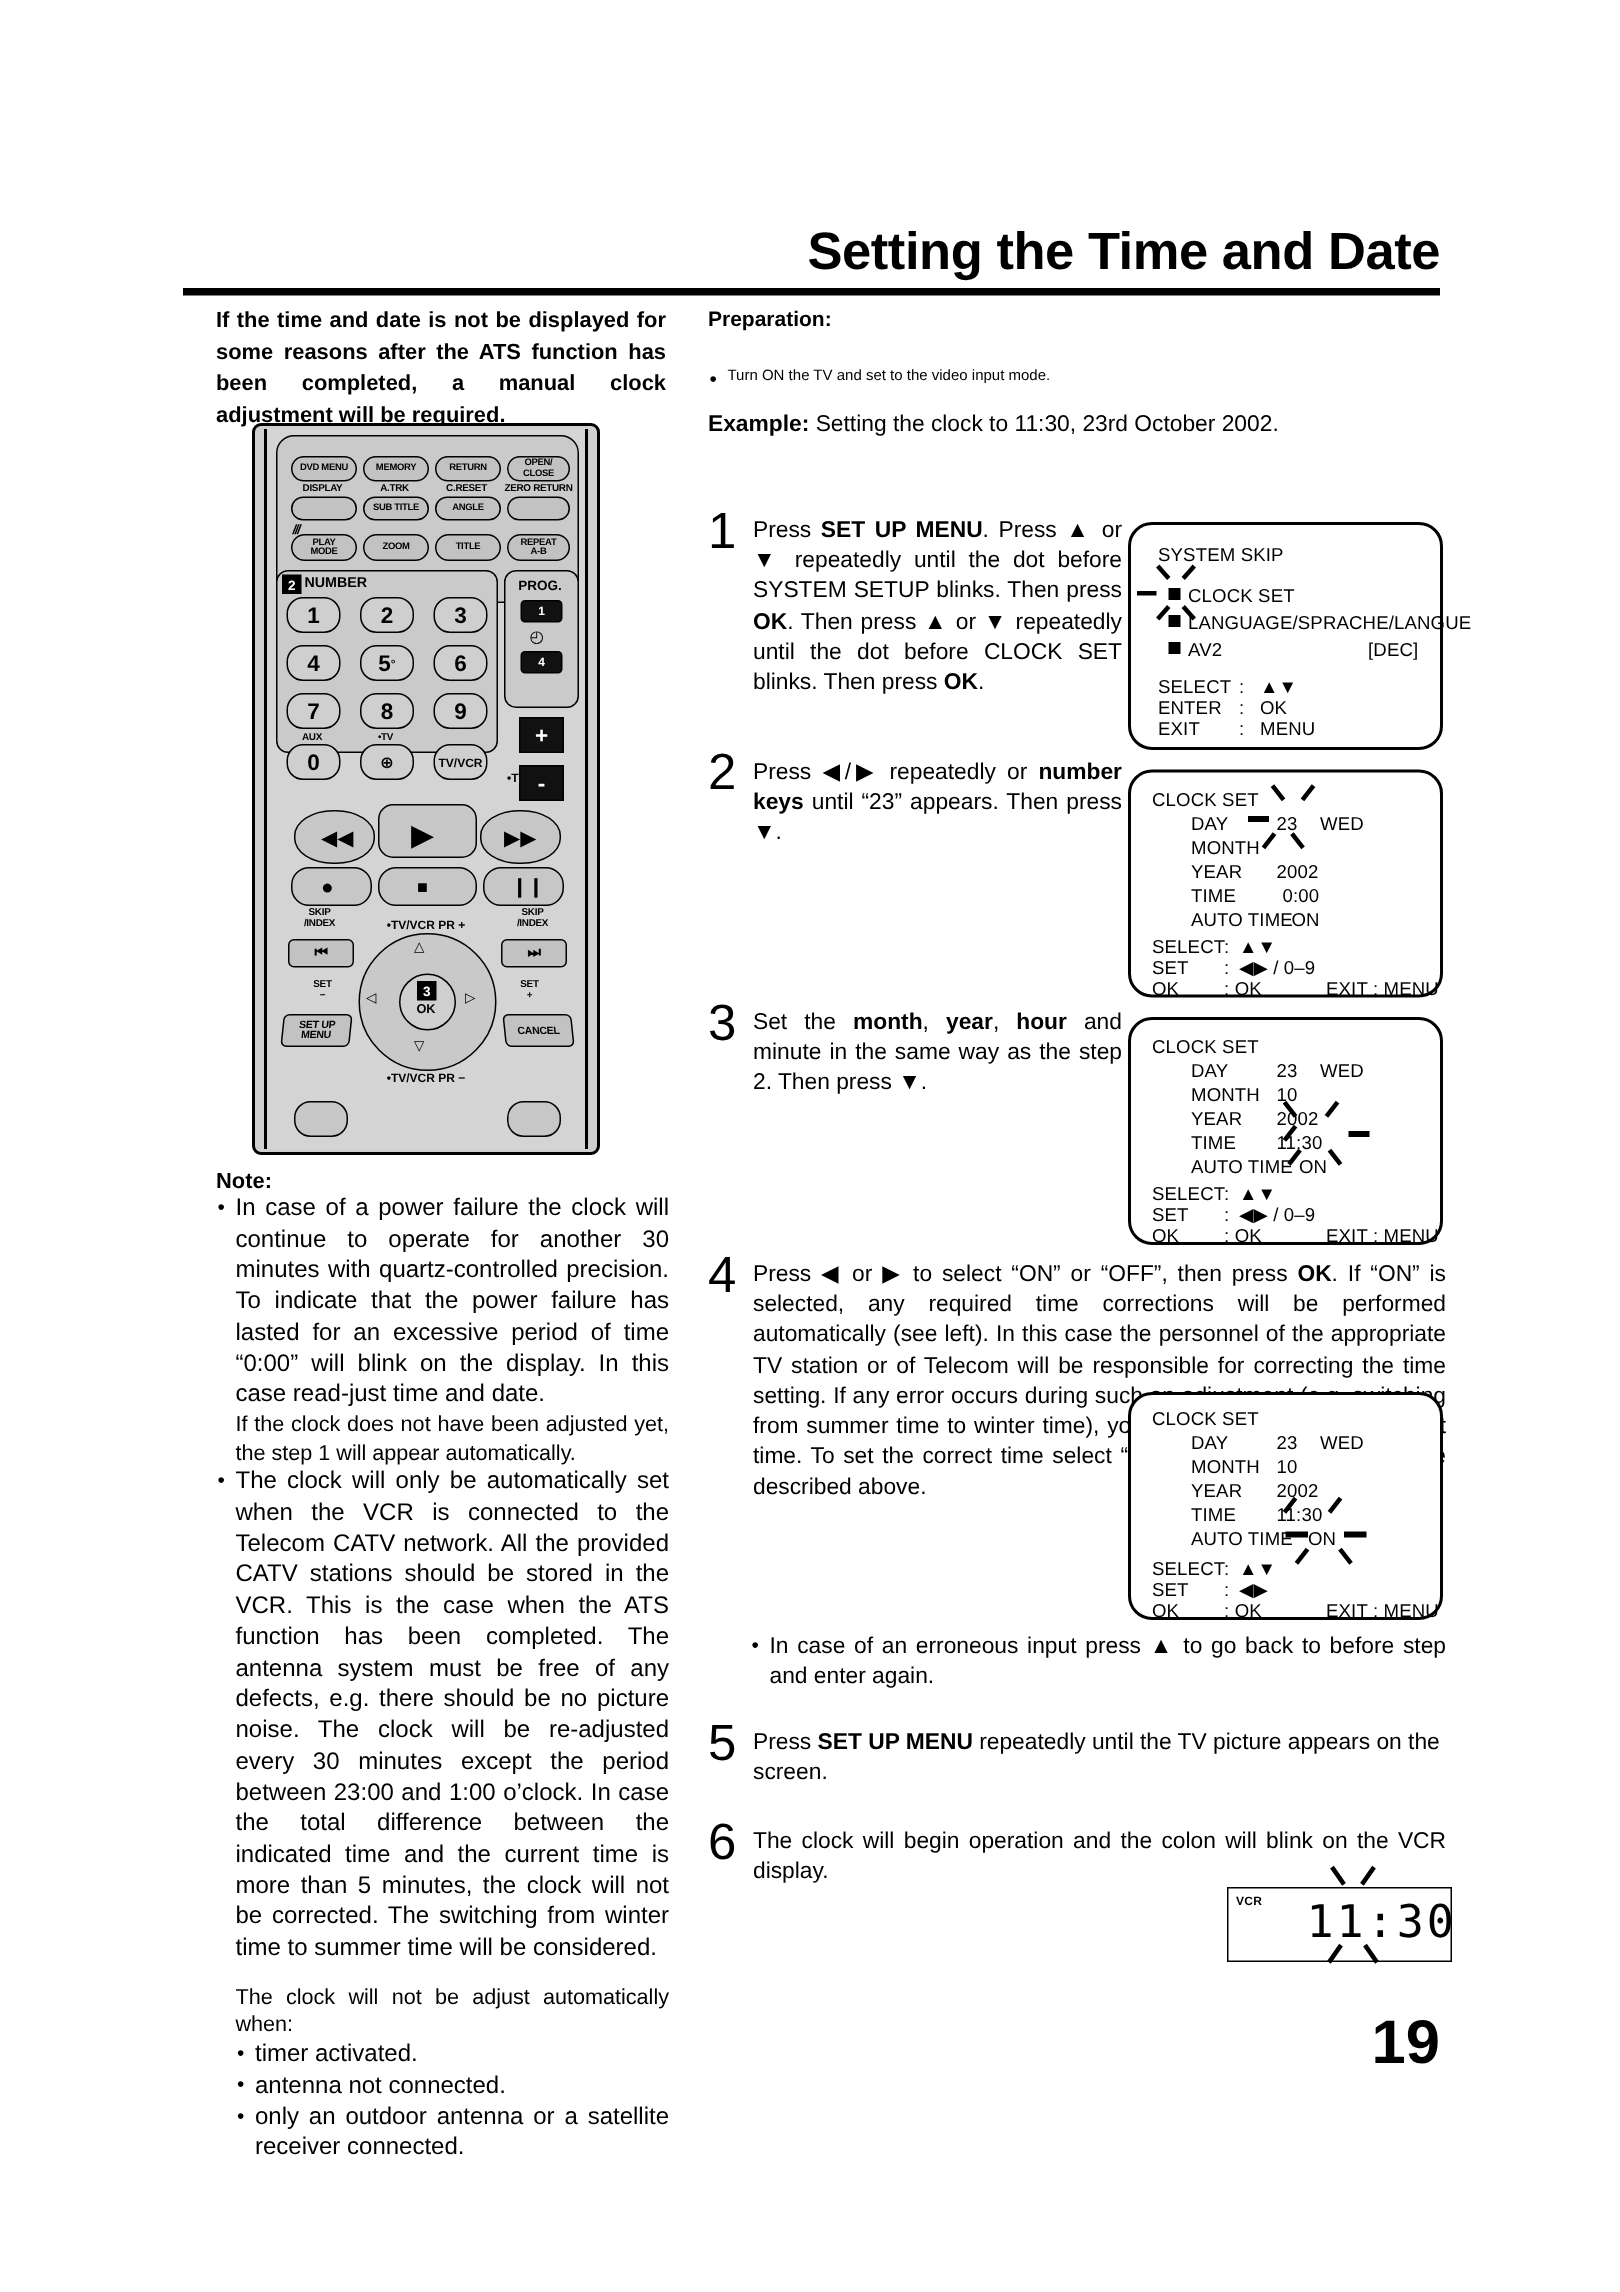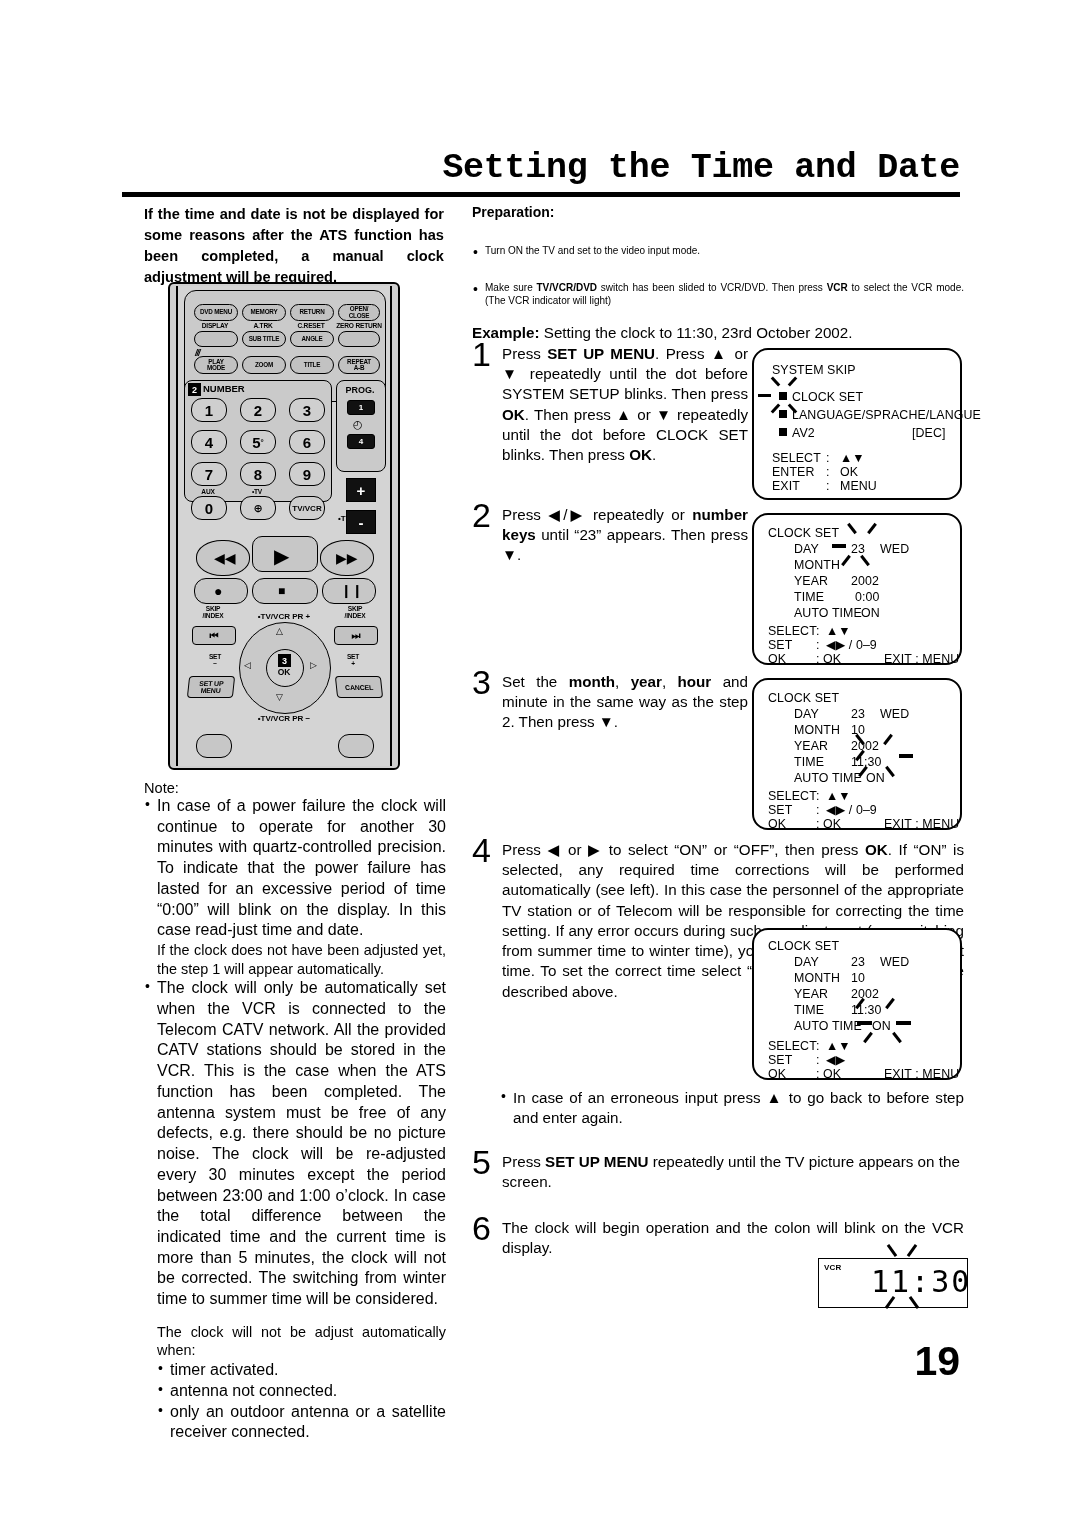--- a/index.html
+++ b/index.html
@@ -2,21 +2,21 @@
 <html><head>
 <meta charset="utf-8">
 <style>
   html,body{margin:0;padding:0;background:#fff;}
   body{width:1080px;height:1528px;position:relative;
        font-family:"Liberation Sans","DejaVu Sans",sans-serif;color:#000;}
   .page{position:absolute;inset:0;}
 
   
   .title{position:absolute;left:120px;top:148px;width:840px;text-align:right;
-         font-size:35px;font-weight:bold;letter-spacing:-0.3px;font-family:Liberation Mono, monospace;}
+         font-size:35px;font-weight:bold;letter-spacing:-0.3px;}
   .title-rule{position:absolute;left:122px;top:192px;width:838px;height:5px;background:#000;}
 
   
   .col-left{position:absolute;left:144px;top:204px;width:300px;}
   .col-right{position:absolute;left:472px;top:204px;width:492px;}
 
   .intro{font-size:14.6px;font-weight:bold;line-height:1.45;text-align:justify;
          text-align-last:left;}
 
   
@@ -39,21 +39,21 @@
          background:#111;display:flex;align-items:center;justify-content:center;
          color:#fff;font-size:8px;font-weight:bold;}
   .vol{position:absolute;width:28px;height:22px;background:#111;border:1.5px solid #000;
        color:#fff;display:flex;align-items:center;justify-content:center;font-size:15px;
        font-weight:bold;}
   .callout{position:absolute;width:13px;height:13px;background:#000;color:#fff;
            font-size:9px;font-weight:bold;display:flex;align-items:center;justify-content:center;}
   .transport{position:absolute;border:1.8px solid #000;background:#c7c7c7;}
 
   
-  .note-h{font-size:14.6px;font-weight:normal;margin-top:14px;}
+  .note-h{font-size:14.6px;font-weight:bold;margin-top:14px;}
   .ul{list-style:none;margin:0;padding:0;}
   .ul li{position:relative;padding-left:13px;font-size:16px;line-height:1.295;
          text-align:justify;text-align-last:left;margin-top:0;}
   .ul li:before{content:"\2022";position:absolute;left:1px;top:-1px;font-size:14px;}
   .plainp{font-size:14.4px;line-height:1.295;text-align:justify;text-align-last:left;}
 
   
   .prep-h{font-size:14px;font-weight:bold;}
   .prep li{font-size:10px;line-height:1.3;margin-top:24px;}
   .example{font-size:15.2px;margin-top:17px;}
@@ -215,21 +215,20 @@
       <li>timer activated.</li>
       <li>antenna not connected.</li>
       <li>only an outdoor antenna or a satellite receiver connected.</li>
     </ul>
   </div>
 
   <div class="col-right">
     <div class="prep-h">Preparation:</div>
     <ul class="ul prep" style="margin-top:2px;">
       <li>Turn ON the TV and set to the video input mode.</li>
-      <li style="text-align:justify;text-align-last:left;">Make sure <b>TV/VCR/DVD</b> switch has been slided to VCR/DVD. Then press <b>VCR</b> to select the VCR mode. (The VCR indicator will light)</li>
     </ul>
     <div class="example">
       <b>Example:</b><span> Setting the clock to 11:30, 23rd October 2002.</span>
     </div>
   </div>
 
   <div class="step" style="position:absolute;left:472px;top:344px;width:276px;">
     <div class="stepnum">1</div>
     <div class="steptxt">Press <b>SET UP MENU</b>. Press ▲ or ▼ repeatedly until the dot before SYSTEM SETUP blinks. Then press <b>OK</b>. Then press ▲ or ▼ repeatedly until the dot before CLOCK SET blinks. Then press <b>OK</b>.</div>
   </div>

